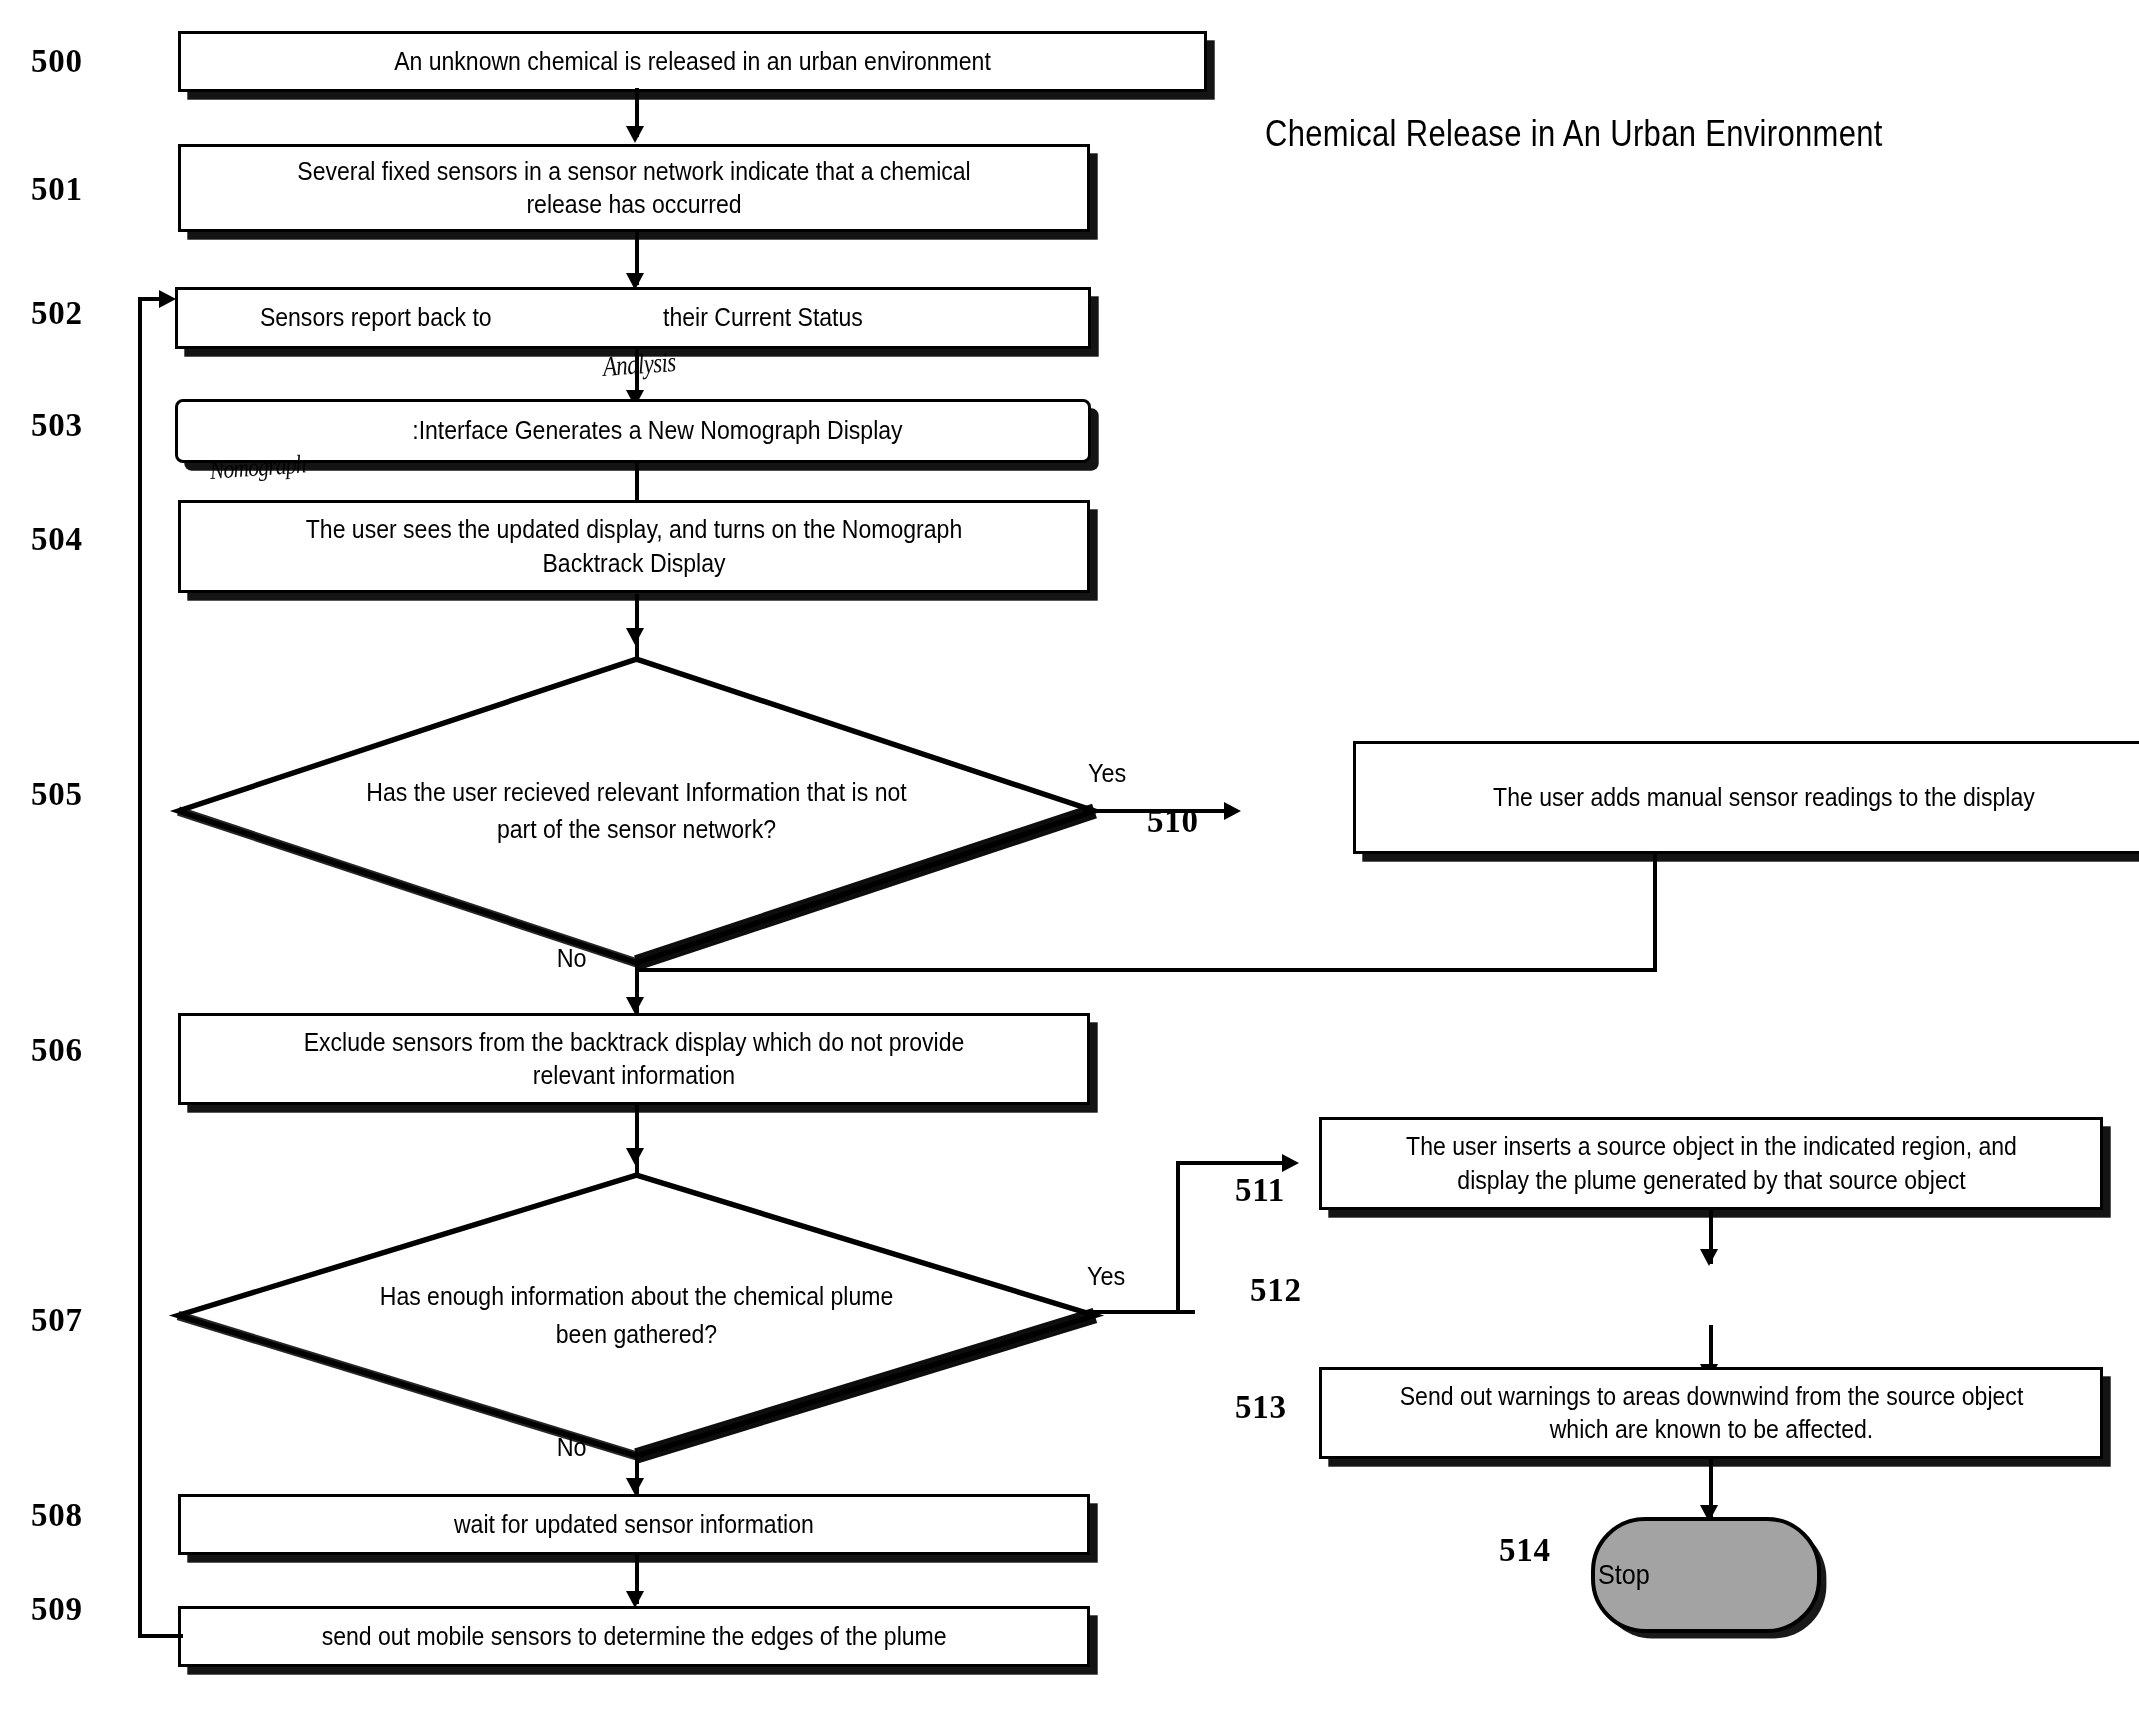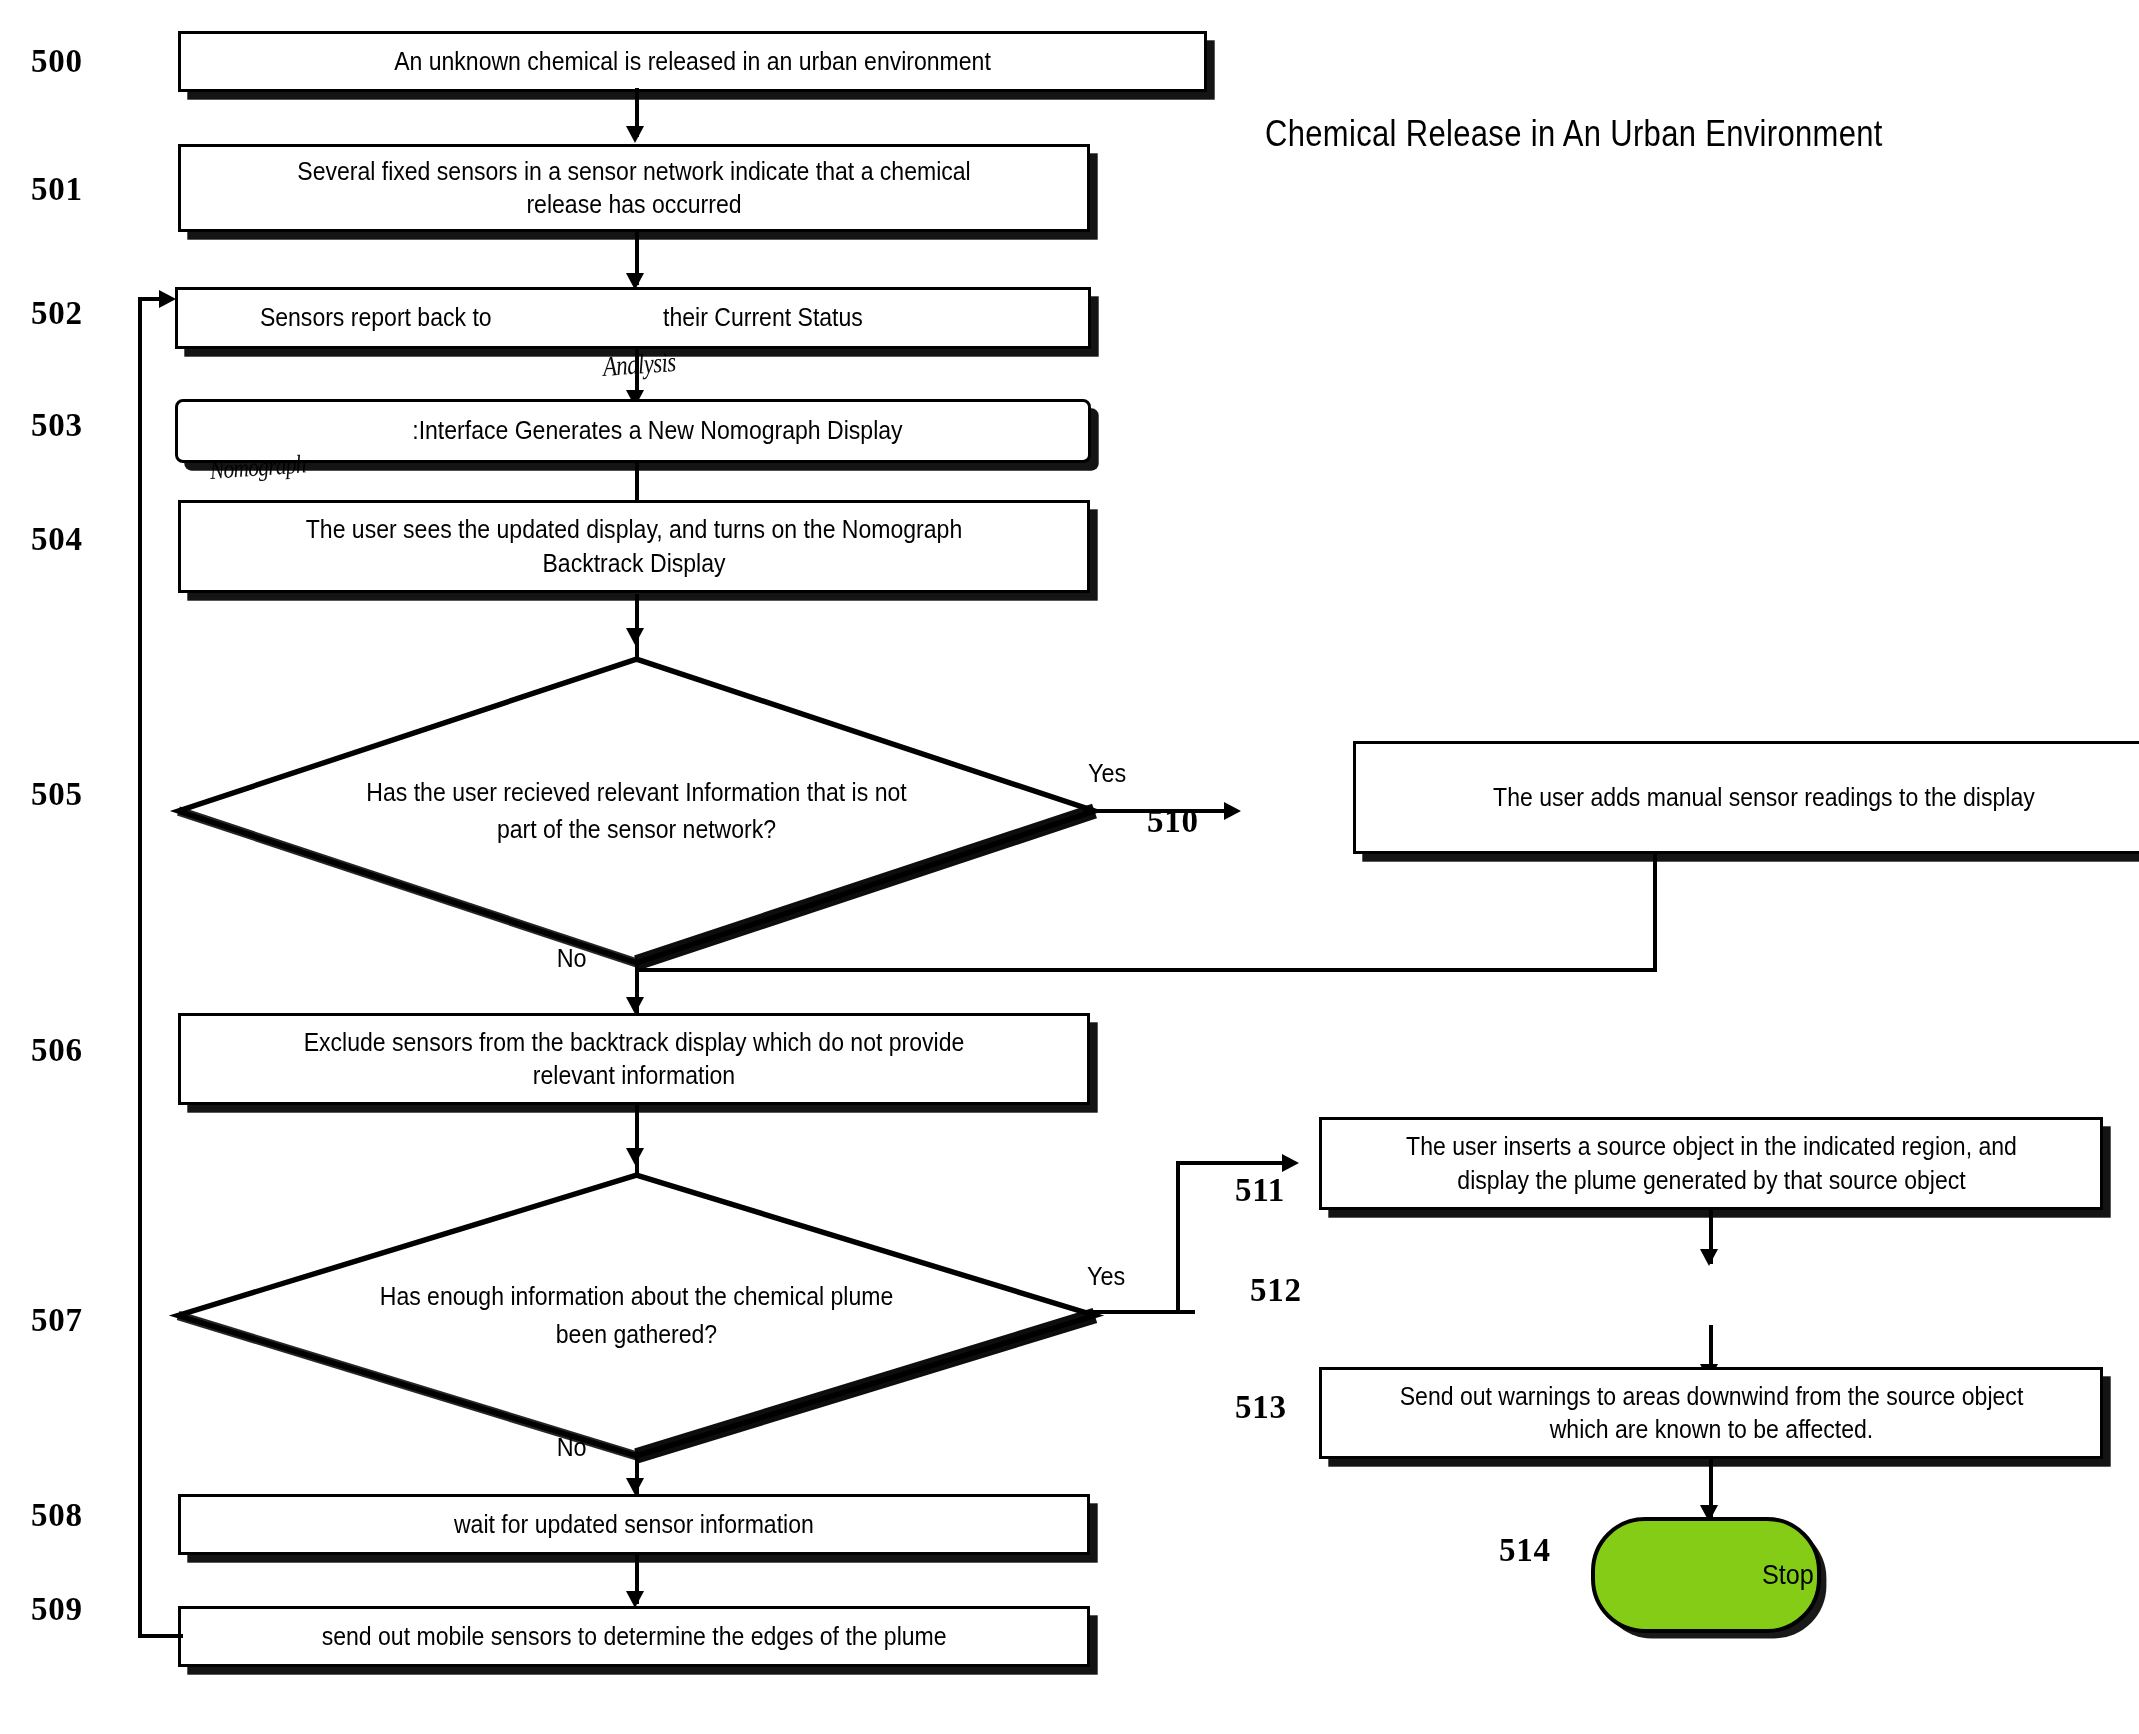--- a/index.html
+++ b/index.html
@@ -86,24 +86,24 @@
     line-height: 1.45;
     transform: scaleX(0.90);
   }
 
   
   .terminator {
     position: absolute;
     box-sizing: border-box;
     border: 4.7px solid #000;
     border-radius: 54px;
-    background: #84cc16;
+    background: #a3a3a3;
     display: flex;
     align-items: center;
-    justify-content: flex-end;
+    justify-content: flex-start;
     font-family: "Liberation Sans", sans-serif;
     font-size: 28px;
     box-shadow: 7px 7px 0 -1.6px rgba(0,0,0,0.9);
   }
   .terminator .txt { transform: scaleX(0.9); }
 
   
   .conn {
     position: absolute;
     background: #000;

